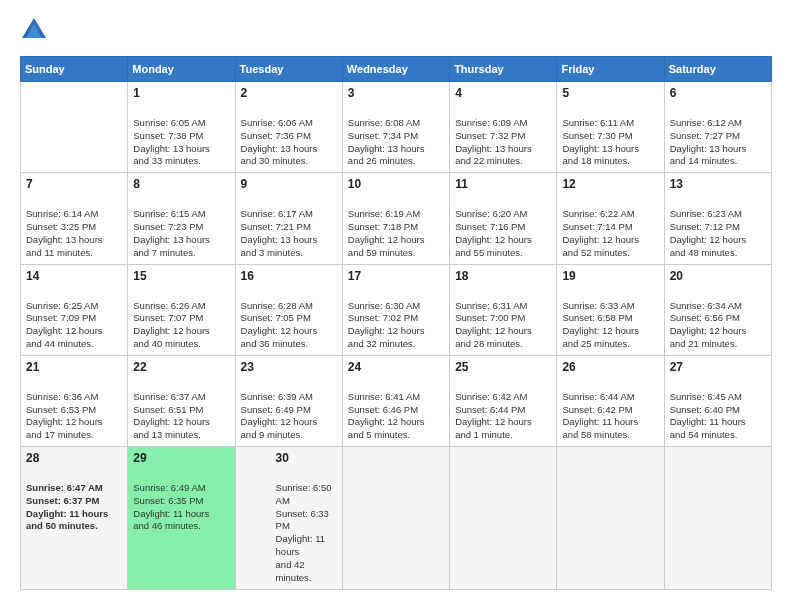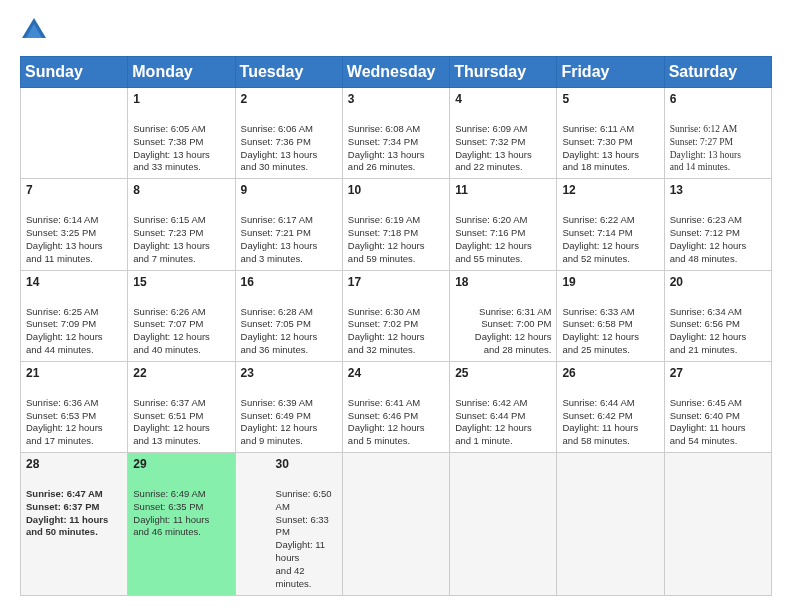--- a/index.html
+++ b/index.html
@@ -52,21 +52,21 @@
       font-size: 14px;
       color: #555;
     }
     table {
       width: 100%;
       border-collapse: collapse;
     }
     th {
       background-color: #3578c4;
       color: #fff;
-      font-size: 16px;
+      font-size: 11px;
       font-weight: bold;
       padding: 6px 4px;
       text-align: left;
       border: 1px solid #2a6db5;
     }
     td {
       border: 1px solid #ccc;
       vertical-align: top;
       padding: 4px 5px;
       width: calc(100% / 7);
@@ -159,21 +159,21 @@
         </td>
         <td>
           <span class="day-number">5</span>
           <div class="day-info" style="white-space: pre-line;">Sunrise: 6:11 AM
 Sunset: 7:30 PM
 Daylight: 13 hours
 and 18 minutes.</div>
         </td>
         <td>
           <span class="day-number">6</span>
-          <div class="day-info" style="white-space: pre-line; font-family: Liberation Serif, serif;">Sunrise: 6:12 AM
+          <div class="day-info" style="white-space: pre-line;">Sunrise: 6:12 AM
 Sunset: 7:27 PM
 Daylight: 13 hours
 and 14 minutes.</div>
         </td>
       </tr>
       <tr>
         <td>
           <span class="day-number">7</span>
           <div class="day-info" style="white-space: pre-line;">Sunrise: 6:14 AM
 Sunset: 3:25 PM
@@ -247,21 +247,21 @@
         </td>
         <td>
           <span class="day-number">17</span>
           <div class="day-info" style="white-space: pre-line;">Sunrise: 6:30 AM
 Sunset: 7:02 PM
 Daylight: 12 hours
 and 32 minutes.</div>
         </td>
         <td>
           <span class="day-number">18</span>
-          <div class="day-info" style="white-space: pre-line; text-align: right;">Sunrise: 6:31 AM
+          <div class="day-info" style="white-space: pre-line;">Sunrise: 6:31 AM
 Sunset: 7:00 PM
 Daylight: 12 hours
 and 28 minutes.</div>
         </td>
         <td>
           <span class="day-number">19</span>
           <div class="day-info" style="white-space: pre-line;">Sunrise: 6:33 AM
 Sunset: 6:58 PM
 Daylight: 12 hours
 and 25 minutes.</div>

